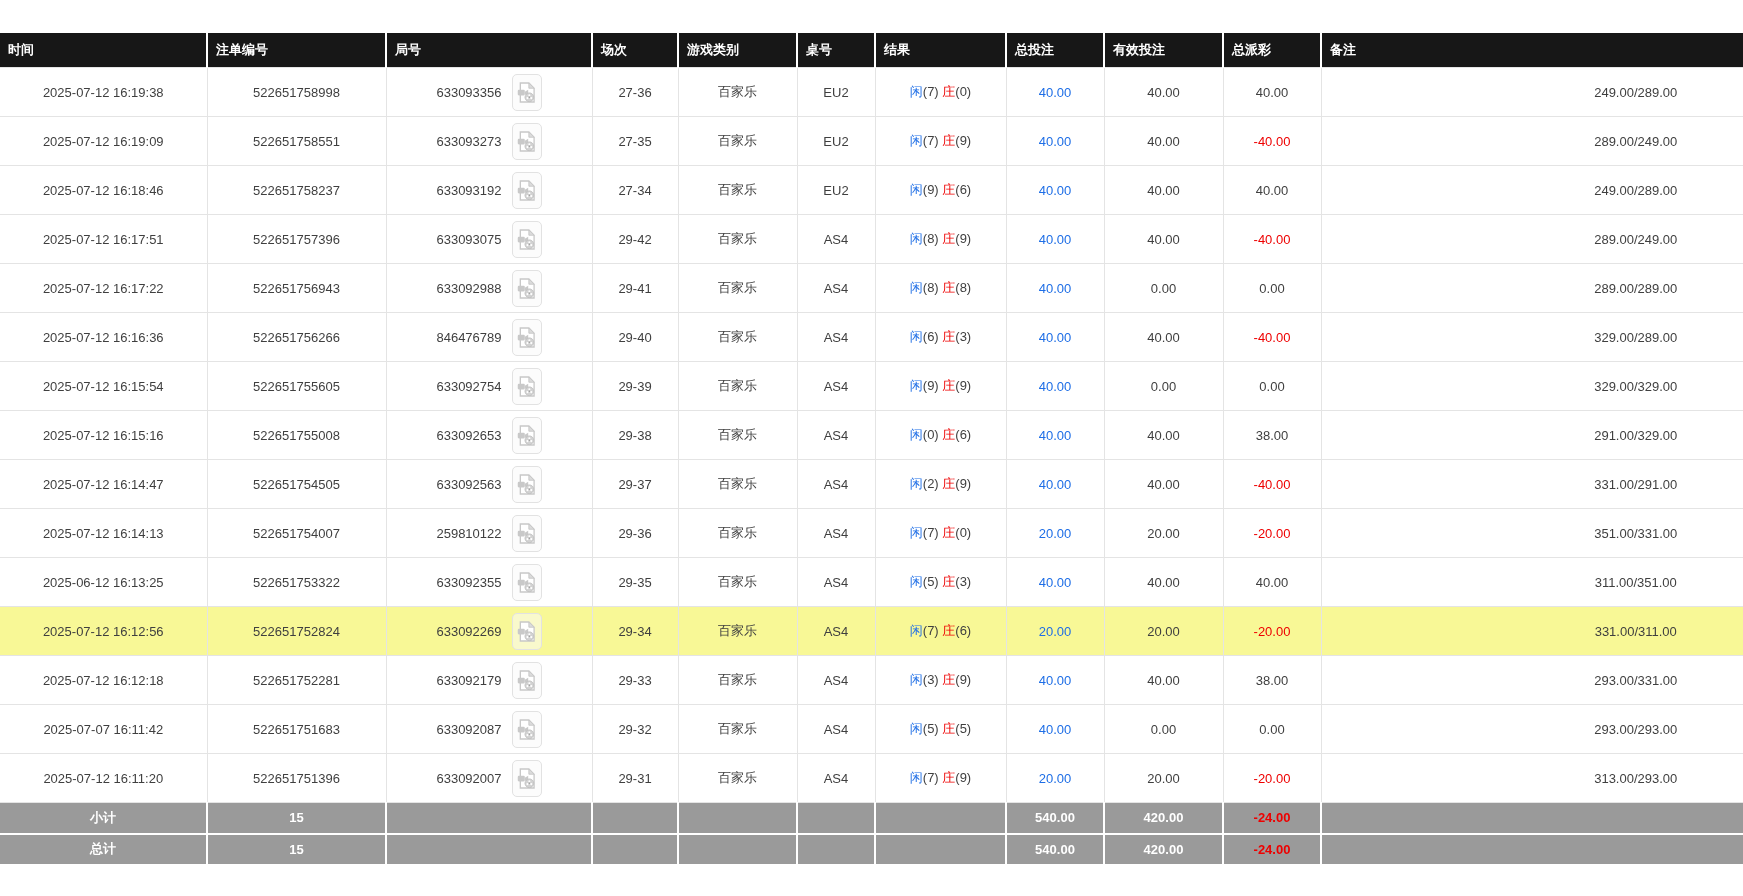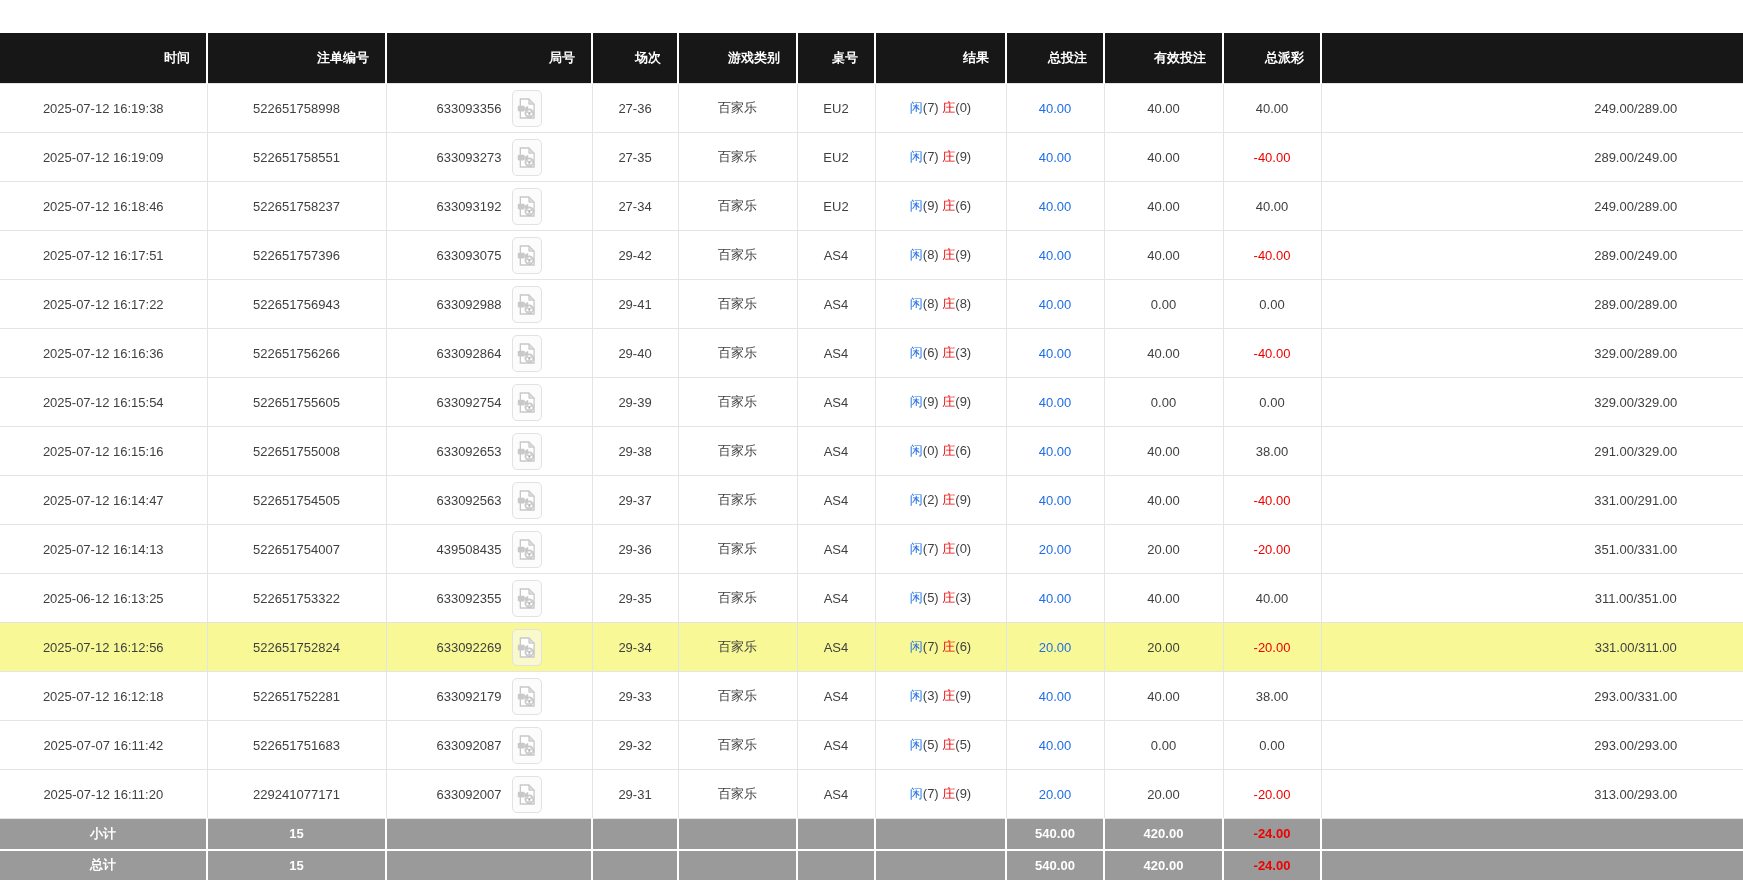--- a/index.html
+++ b/index.html
@@ -27,22 +27,22 @@
     width:1950px;              
     border-collapse:collapse;
   }
   th{
     background:var(--header-bg);
     color:#ffffff;
     font-weight:bold;
     font-size:13px;
     height:29px;
     border-right:2px solid #ffffff;
-    padding:16px;
-    text-align:right;
+    padding:8px;
+    text-align:left;
   }
   th:last-child{border-right:none;}
   tbody td{
     height:49px;
     text-align:center;
     border:1px solid var(--grid-line);
     padding:0 4px;
     background:#ffffff;
   }
   tbody td:first-child{border-left:none;}
@@ -254,21 +254,21 @@
     <td class="blue">40.00</td>
     <td>0.00</td>
     <td>0.00</td>
     <td>289.00/289.00</td>
   </tr>
         <tr>
     <td>2025-07-12 16:16:36</td>
     <td>522651756266</td>
     <td>
       <span class="round-wrap">
-        <span>633092864</span>
+        <span>846476789</span>
         <button type="button" class="video-btn">
           <svg width="19" height="23" viewBox="0 0 20 23" aria-hidden="true">
             <path d="M3.5 1.5 h9 l5.5 5.5 v14.5 h-14.5 z" fill="#ffffff" stroke="#c8c8c8" stroke-width="1.4"></path>
             <path d="M12.5 1.5 v5.5 h5.5 z" fill="#dcdcdc" stroke="#c8c8c8" stroke-width="1"></path>
             <rect x="0.8" y="8.6" width="7.4" height="6" rx="1.2" fill="#c9c9c9"></rect>
             <path d="M8.2 10.6 l3.6 -2.1 v7 l-3.6 -2.1 z" fill="#c9c9c9"></path>
             <circle cx="13" cy="16.5" r="4.6" fill="#d2d2d2" stroke="#bdbdbd" stroke-width="0.8"></circle>
             <circle cx="13" cy="14.4" r="1.1" fill="#ffffff"></circle>
             <circle cx="11" cy="17.4" r="1.1" fill="#ffffff"></circle>
             <circle cx="15" cy="17.4" r="1.1" fill="#ffffff"></circle>
@@ -374,21 +374,21 @@
     <td class="blue">40.00</td>
     <td>40.00</td>
     <td class="neg">-40.00</td>
     <td>331.00/291.00</td>
   </tr>
         <tr>
     <td>2025-07-12 16:14:13</td>
     <td>522651754007</td>
     <td>
       <span class="round-wrap">
-        <span>439508435</span>
+        <span>259810122</span>
         <button type="button" class="video-btn">
           <svg width="19" height="23" viewBox="0 0 20 23" aria-hidden="true">
             <path d="M3.5 1.5 h9 l5.5 5.5 v14.5 h-14.5 z" fill="#ffffff" stroke="#c8c8c8" stroke-width="1.4"></path>
             <path d="M12.5 1.5 v5.5 h5.5 z" fill="#dcdcdc" stroke="#c8c8c8" stroke-width="1"></path>
             <rect x="0.8" y="8.6" width="7.4" height="6" rx="1.2" fill="#c9c9c9"></rect>
             <path d="M8.2 10.6 l3.6 -2.1 v7 l-3.6 -2.1 z" fill="#c9c9c9"></path>
             <circle cx="13" cy="16.5" r="4.6" fill="#d2d2d2" stroke="#bdbdbd" stroke-width="0.8"></circle>
             <circle cx="13" cy="14.4" r="1.1" fill="#ffffff"></circle>
             <circle cx="11" cy="17.4" r="1.1" fill="#ffffff"></circle>
             <circle cx="15" cy="17.4" r="1.1" fill="#ffffff"></circle>
@@ -521,21 +521,21 @@
     <td>百家乐</td>
     <td>AS4</td>
     <td><span class="blue">闲</span><span>(5)</span> <span class="red">庄</span><span>(5)</span></td>
     <td class="blue">40.00</td>
     <td>0.00</td>
     <td>0.00</td>
     <td>293.00/293.00</td>
   </tr>
         <tr>
     <td>2025-07-12 16:11:20</td>
-    <td>229241077171</td>
+    <td>522651751396</td>
     <td>
       <span class="round-wrap">
         <span>633092007</span>
         <button type="button" class="video-btn">
           <svg width="19" height="23" viewBox="0 0 20 23" aria-hidden="true">
             <path d="M3.5 1.5 h9 l5.5 5.5 v14.5 h-14.5 z" fill="#ffffff" stroke="#c8c8c8" stroke-width="1.4"></path>
             <path d="M12.5 1.5 v5.5 h5.5 z" fill="#dcdcdc" stroke="#c8c8c8" stroke-width="1"></path>
             <rect x="0.8" y="8.6" width="7.4" height="6" rx="1.2" fill="#c9c9c9"></rect>
             <path d="M8.2 10.6 l3.6 -2.1 v7 l-3.6 -2.1 z" fill="#c9c9c9"></path>
             <circle cx="13" cy="16.5" r="4.6" fill="#d2d2d2" stroke="#bdbdbd" stroke-width="0.8"></circle>

